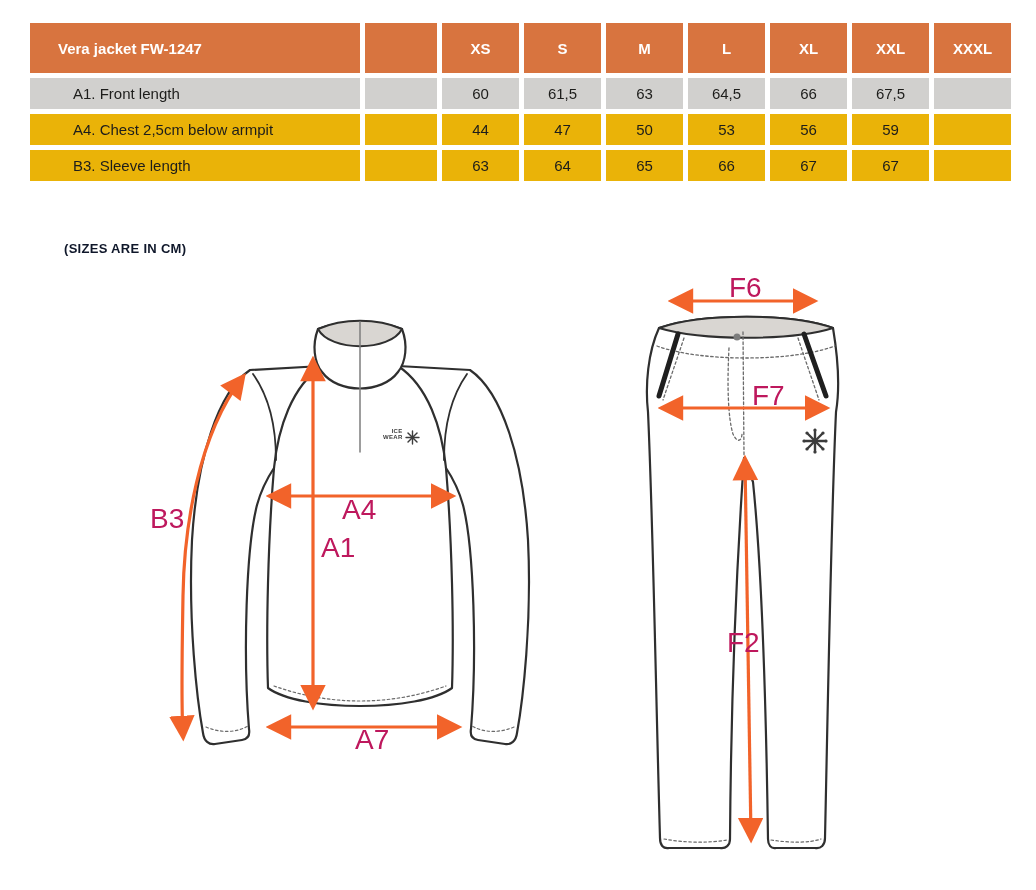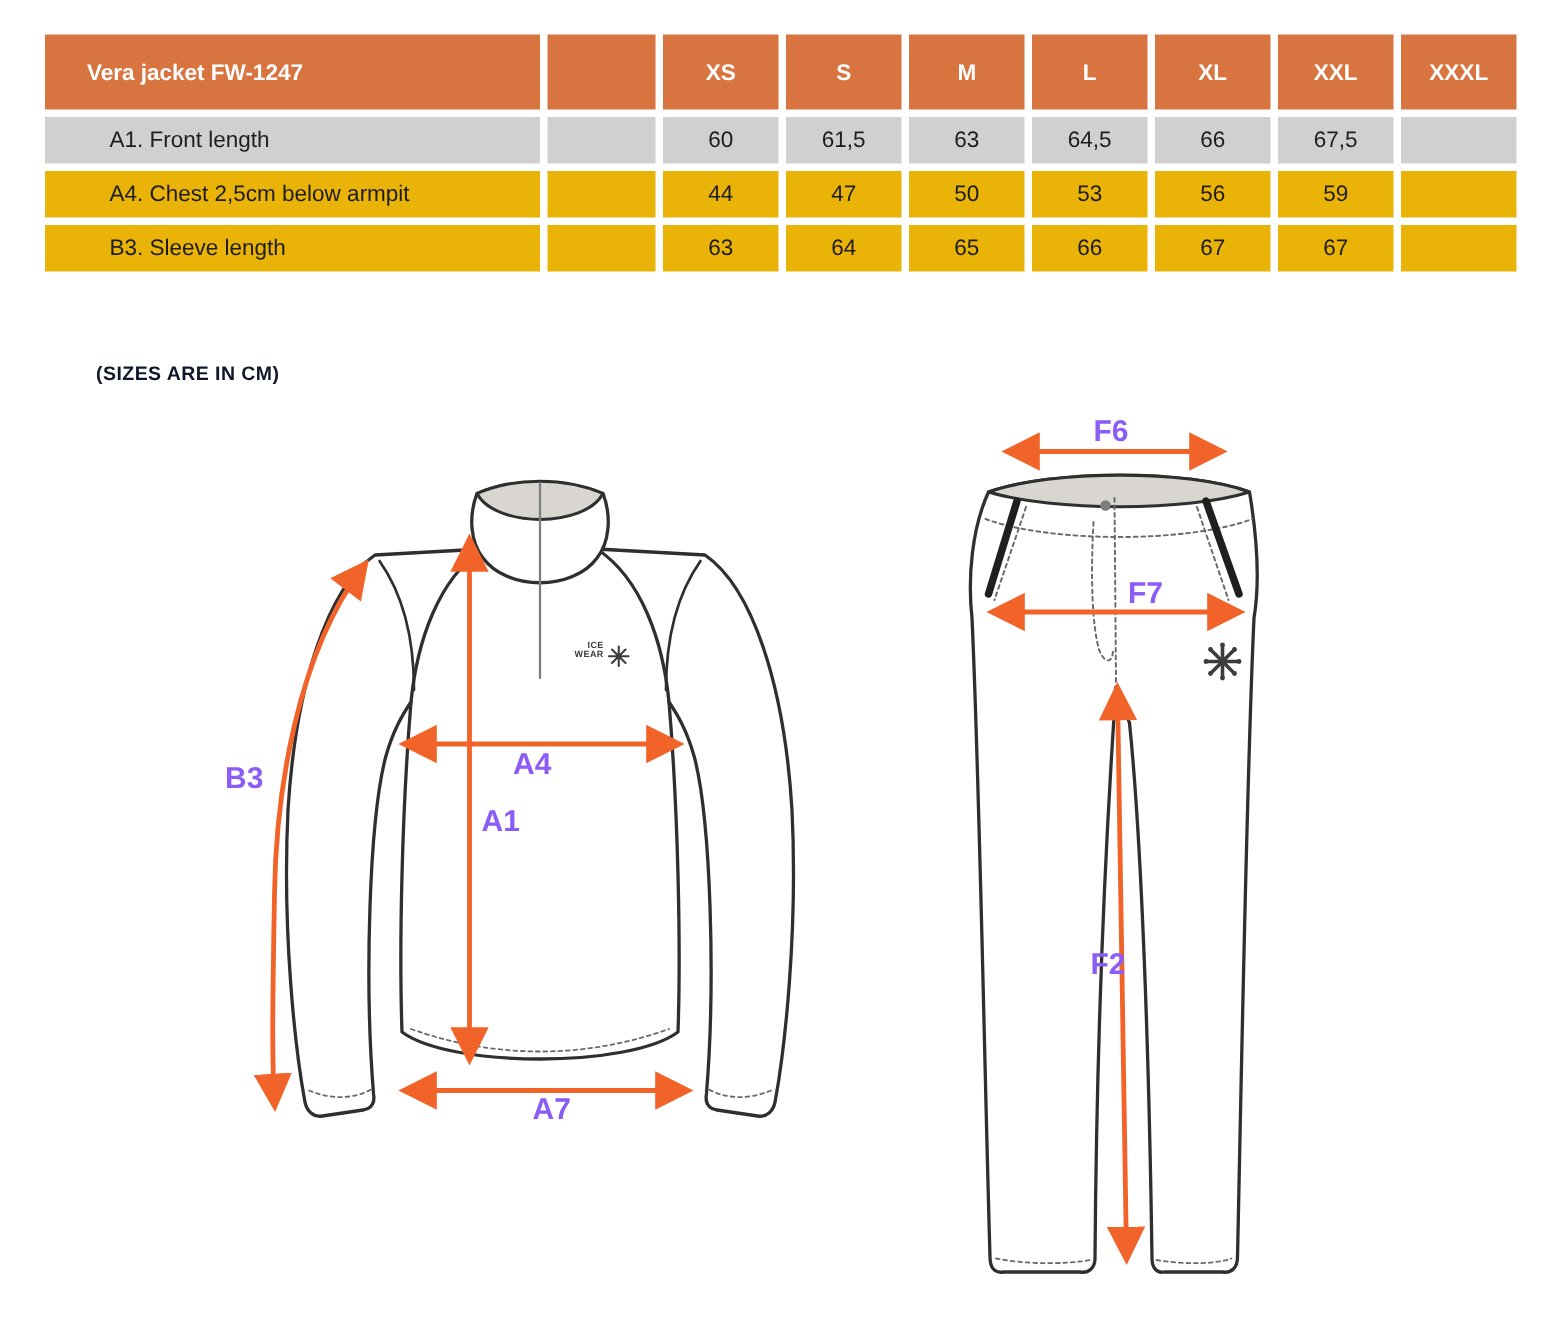--- a/index.html
+++ b/index.html
@@ -27,21 +27,21 @@
   .r td.lbl{text-align:left;padding-left:43px;margin-left:20px;}
   .r td.val{text-align:center;}
   
   .sizes-note{
     position:absolute;left:64px;top:241px;
     color:#0f172a;font-size:13px;font-weight:700;letter-spacing:.3px;
   }
   
   svg.diagram{position:absolute;left:0;top:0;}
   .mlabel{
-    position:absolute;color:#8b5cf6;font-weight:700;font-size:20px;line-height:20px;
+    position:absolute;color:#be185d;font-weight:400;font-size:28px;line-height:20px;
   }
   .lab-b3{left:150px;top:509px;text-align:right;}
   .lab-a1{left:321px;top:538px;}
   .lab-a4{left:342px;top:500px;}
   .lab-a7{left:355px;top:730px;}
   .lab-f6{left:729px;top:278px;}
   .lab-f7{left:752px;top:386px;}
   .lab-f2{left:727px;top:633px;}
   
   .chest-logo{

